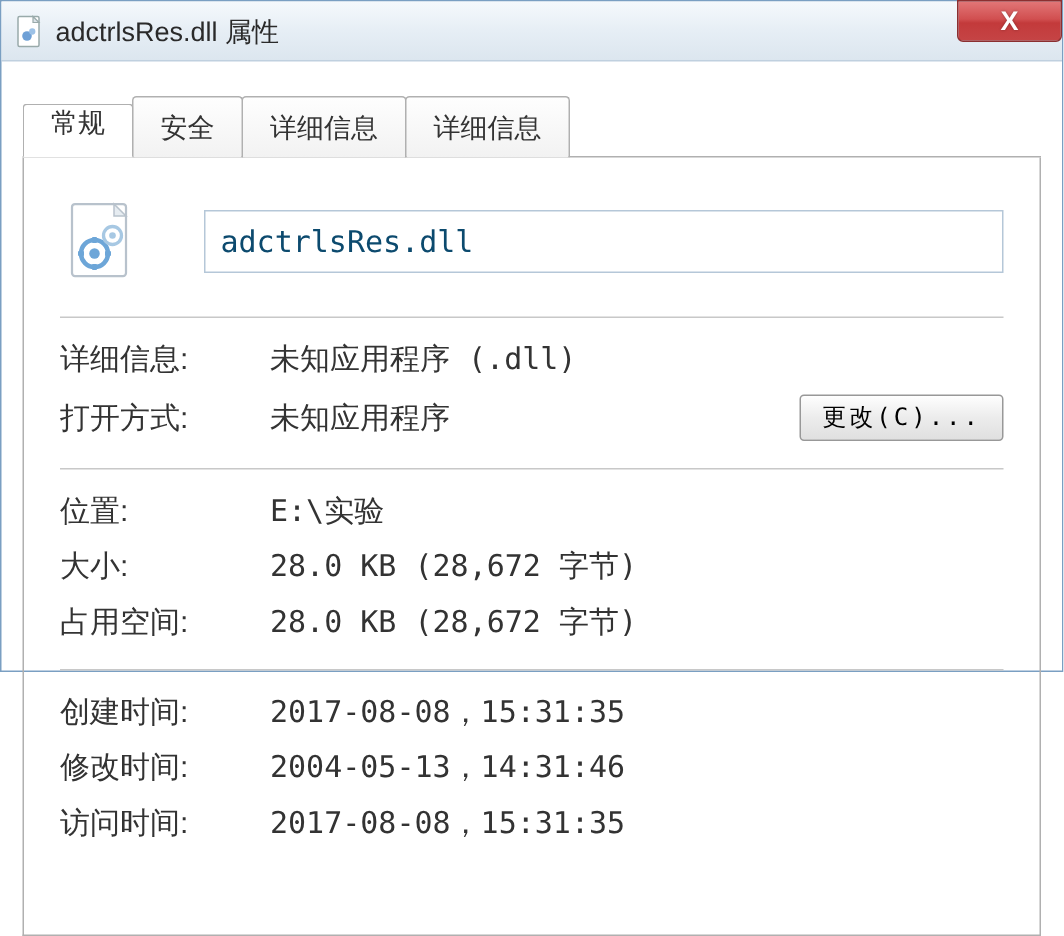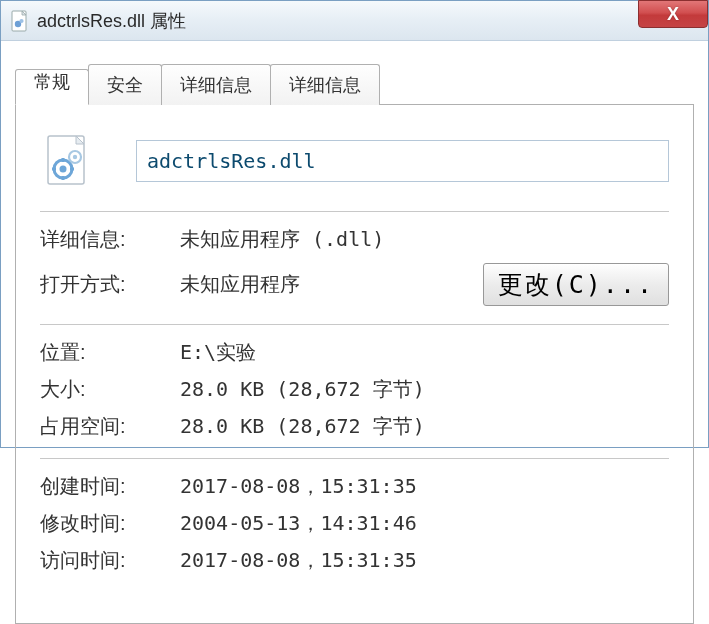--- a/index.html
+++ b/index.html
@@ -140,21 +140,21 @@
   }
   .propval {
     font-family: "SimSun", monospace;
     flex: 1;
   }
   .change-btn {
     background: linear-gradient(to bottom, #fefefe 0%, #ececec 50%, #e0e0e0 100%);
     border: 1px solid #989898;
     border-radius: 3px;
     padding: 4px 14px;
-    font-size: 25px;
+    font-size: 16px;
     font-family: "SimSun", monospace;
     cursor: pointer;
     letter-spacing: 2px;
     box-shadow: inset 0 1px 0 rgba(255,255,255,0.6);
   }
 </style>
 </head>
 <body>
 
 <div class="window">

